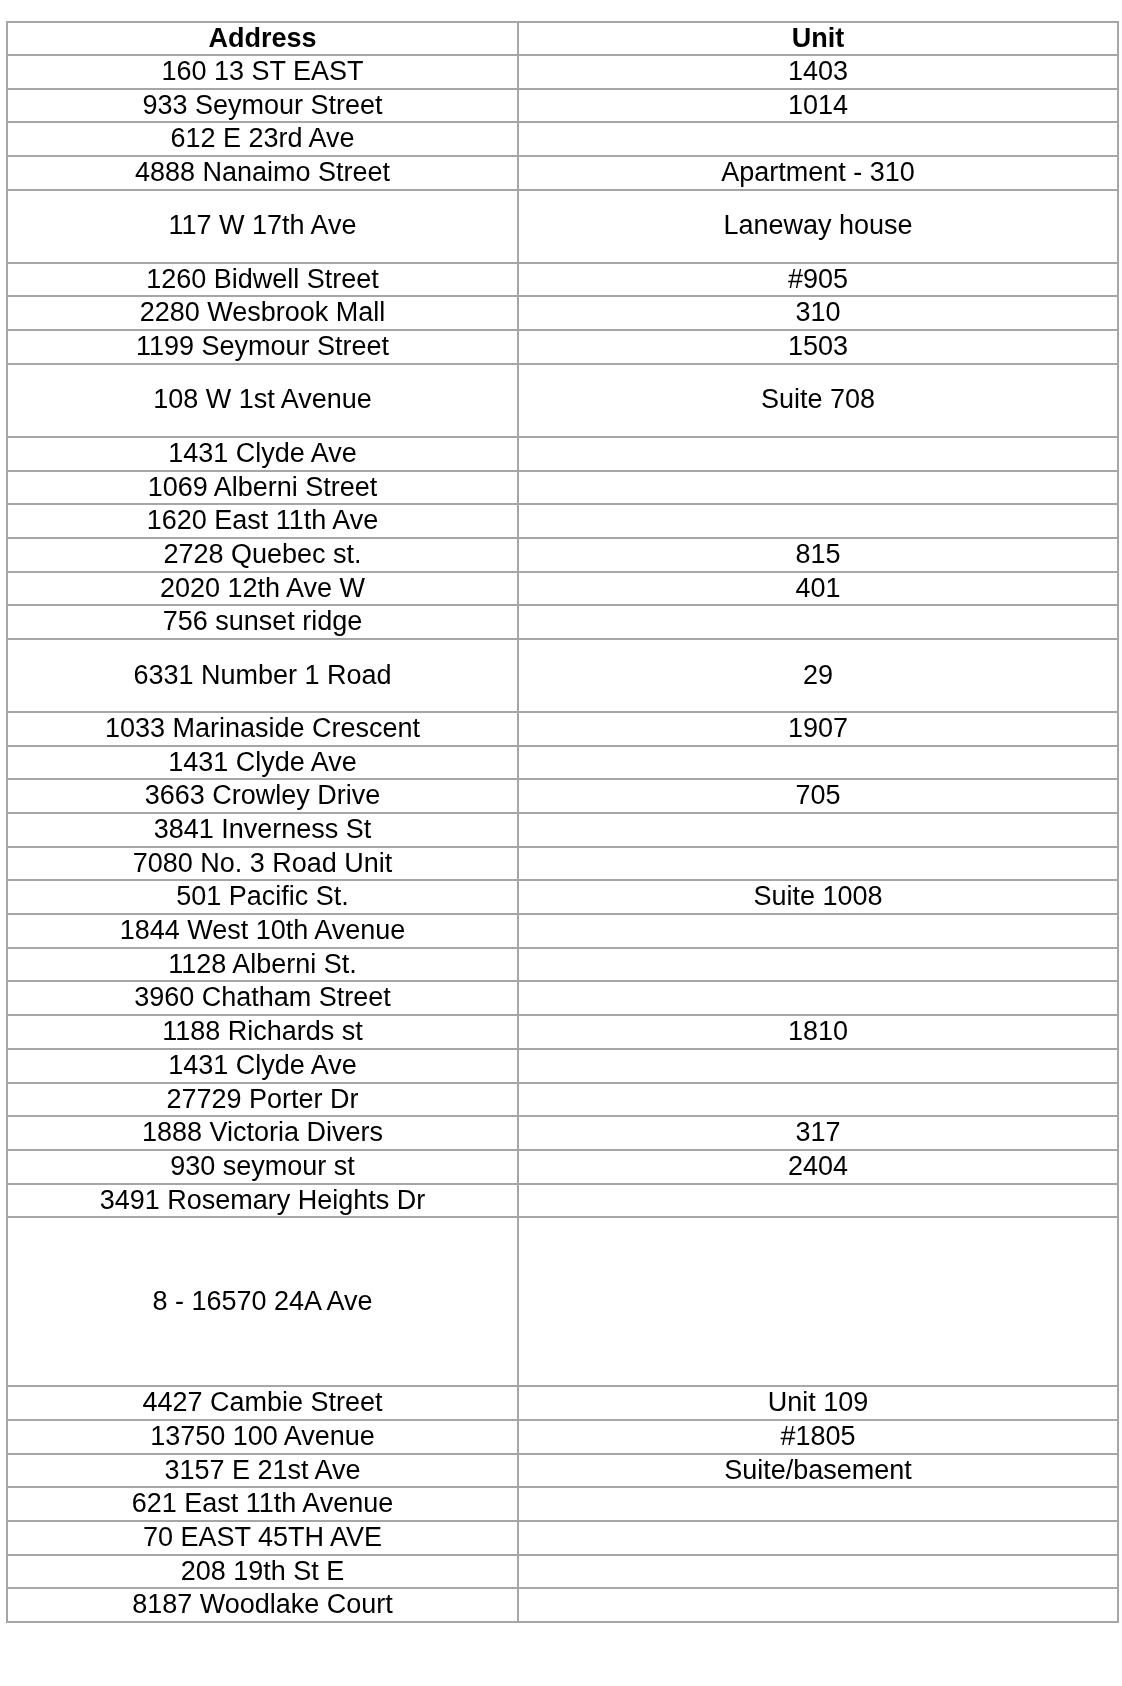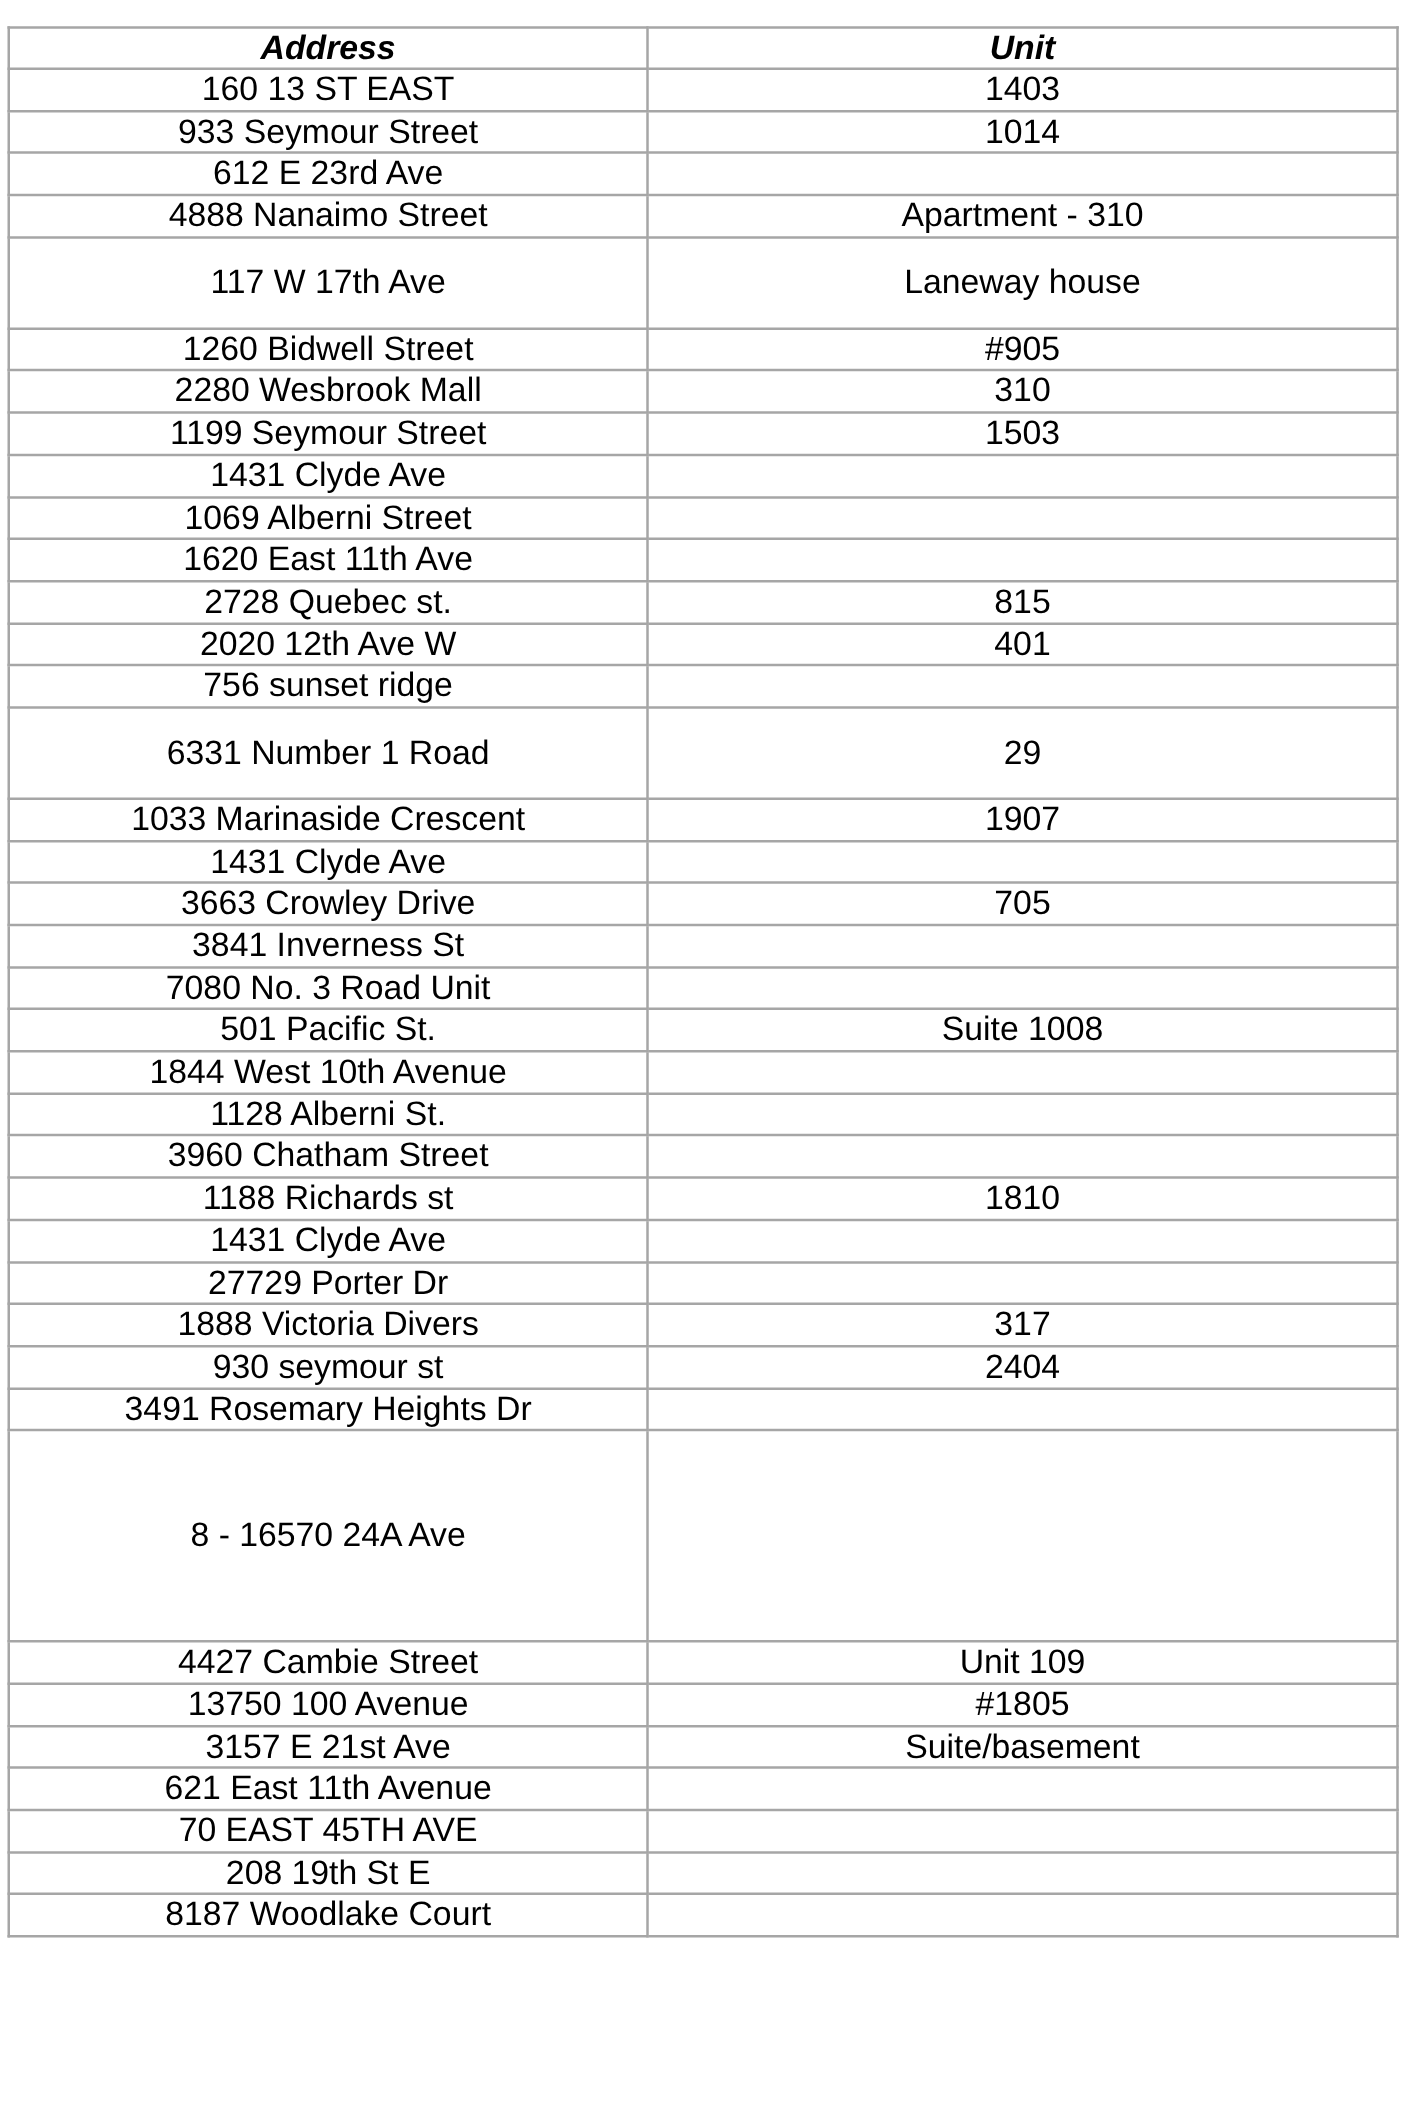--- a/index.html
+++ b/index.html
@@ -36,21 +36,21 @@
     vertical-align: middle;
     padding: 0;
     margin: 0;
     font-size: 27px;
     line-height: 1.1;
     color: var(--text-color);
     white-space: nowrap;
     overflow: hidden;
   }
   th { font-weight: bold; }
-  tr.h-header   { height: 33px; font-style: italic; }
+  tr.h-header   { height: 33px; }
   tr.h-standard { height: 33.7px; }
   tr.h-double   { height: 73px; }
   tr.h-xl       { height: 169px; }
 </style>
 </head>
 <body>
 
 <table class="sheet">
   <colgroup>
     <col class="address-col">
@@ -88,20 +88,24 @@
         <td>#905</td>
       </tr>
       <tr class="h-standard">
         <td>2280 Wesbrook Mall</td>
         <td>310</td>
       </tr>
       <tr class="h-standard">
         <td>1199 Seymour Street</td>
         <td>1503</td>
       </tr>
+      <tr class="h-double">
+        <td>108 W 1st Avenue</td>
+        <td>Suite 708</td>
+      </tr>
       <tr class="h-standard">
         <td>1431 Clyde Ave</td>
         <td></td>
       </tr>
       <tr class="h-standard">
         <td>1069 Alberni Street</td>
         <td></td>
       </tr>
       <tr class="h-standard">
         <td>1620 East 11th Ave</td>

